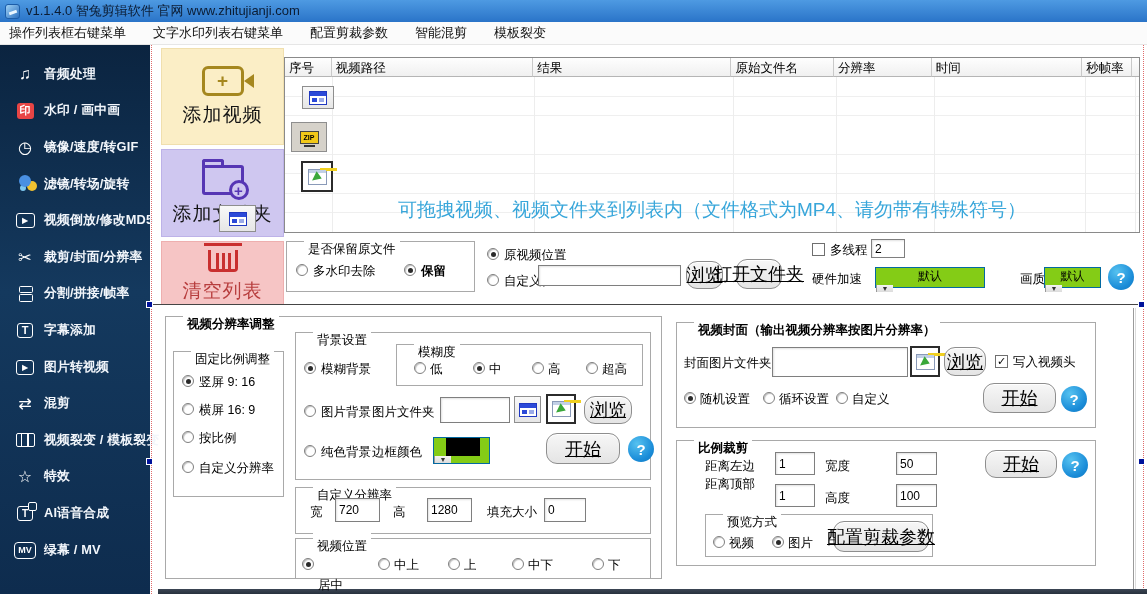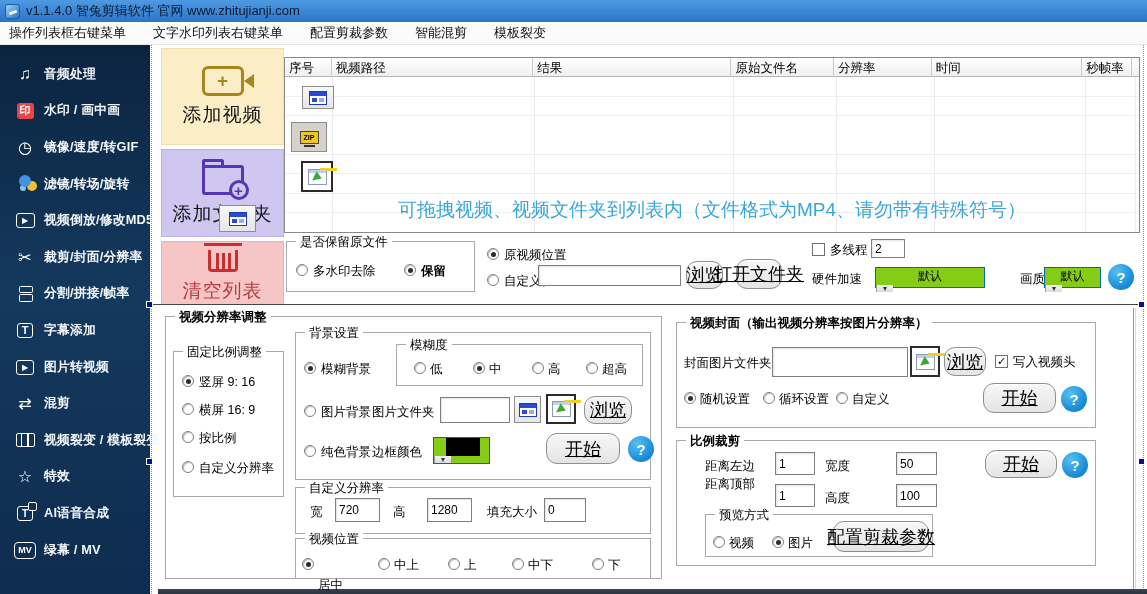--- a/index.html
+++ b/index.html
@@ -69,21 +69,21 @@
   .vtable { left:284px; top:57px; width:856px; height:176px; border:1px solid #8a8a8a; background:#fff; }
   .thead { position:absolute; left:0; top:0; right:0; height:19px; display:flex; }
   .th { background:linear-gradient(#fefefe,#f0f0f0); border-right:1px solid #c9c9c9; border-bottom:1px solid #b5b5b5; font-size:12.5px; color:#000; padding:2px 3px 0 4px; white-space:nowrap; overflow:hidden; }
   .tbody { position:absolute; left:0; top:19px; right:0; bottom:0; background:repeating-linear-gradient(to bottom,#ffffff 0 18.5px,#efefef 18.5px 19.5px); }
   .vline { position:absolute; top:0; bottom:0; width:1px; background:#ededed; }
 
   .drag-hint { left:290px; top:197px; width:844px; text-align:center; font-size:19px; color:#38a6da; white-space:nowrap; }
 
   
   .grp { border:1px solid #a9a9a9; }
-  .gt { position:absolute; top:-8px; left:9px; background:#fff; padding:0 4px; font-size:12.5px; white-space:nowrap; color:#000; }
+  .gt { position:absolute; top:-8px; left:17px; background:#fff; padding:7px 4px; font-size:12.5px; white-space:nowrap; color:#000; }
   .gt.bold { font-weight:bold; }
   .lbl { font-size:12.5px; color:#000; white-space:nowrap; }
   .radio { width:12px; height:12px; border-radius:50%; background:#fff; border:1px solid #7f7f7f; box-shadow:inset 1px 1px 1px rgba(0,0,0,.25); }
   .radio.sel:after { content:""; display:block; margin:2.5px auto; width:5px; height:5px; border-radius:50%; background:#2b2b2b; }
   .cb { width:13px; height:13px; background:#fff; border:1px solid #6f6f6f; font-size:11px; line-height:11px; text-align:center; color:#000; }
   .cb.checked:after { content:"✓"; font-weight:bold; }
   .inp { background:#fff; border:1px solid #7f7f7f; box-shadow:inset 1px 1px 2px rgba(0,0,0,.12); font-size:12px; display:flex; align-items:center; padding:0 3px; color:#000; }
   .btn { background:linear-gradient(#f7f7f7,#e4e4e4); border:1px solid #8e8e8e; border-radius:11px; box-shadow:inset 0 1px 0 #fff; font-size:18px; color:#000; display:flex; align-items:center; justify-content:center; white-space:nowrap;text-decoration:underline; }
   .dd { background:#84cc16; border:1px solid #0369a1; display:flex; align-items:center;flex-direction:column; }
   .ddval { flex:1; font-size:12px; padding:0 4px; color:#000; }

